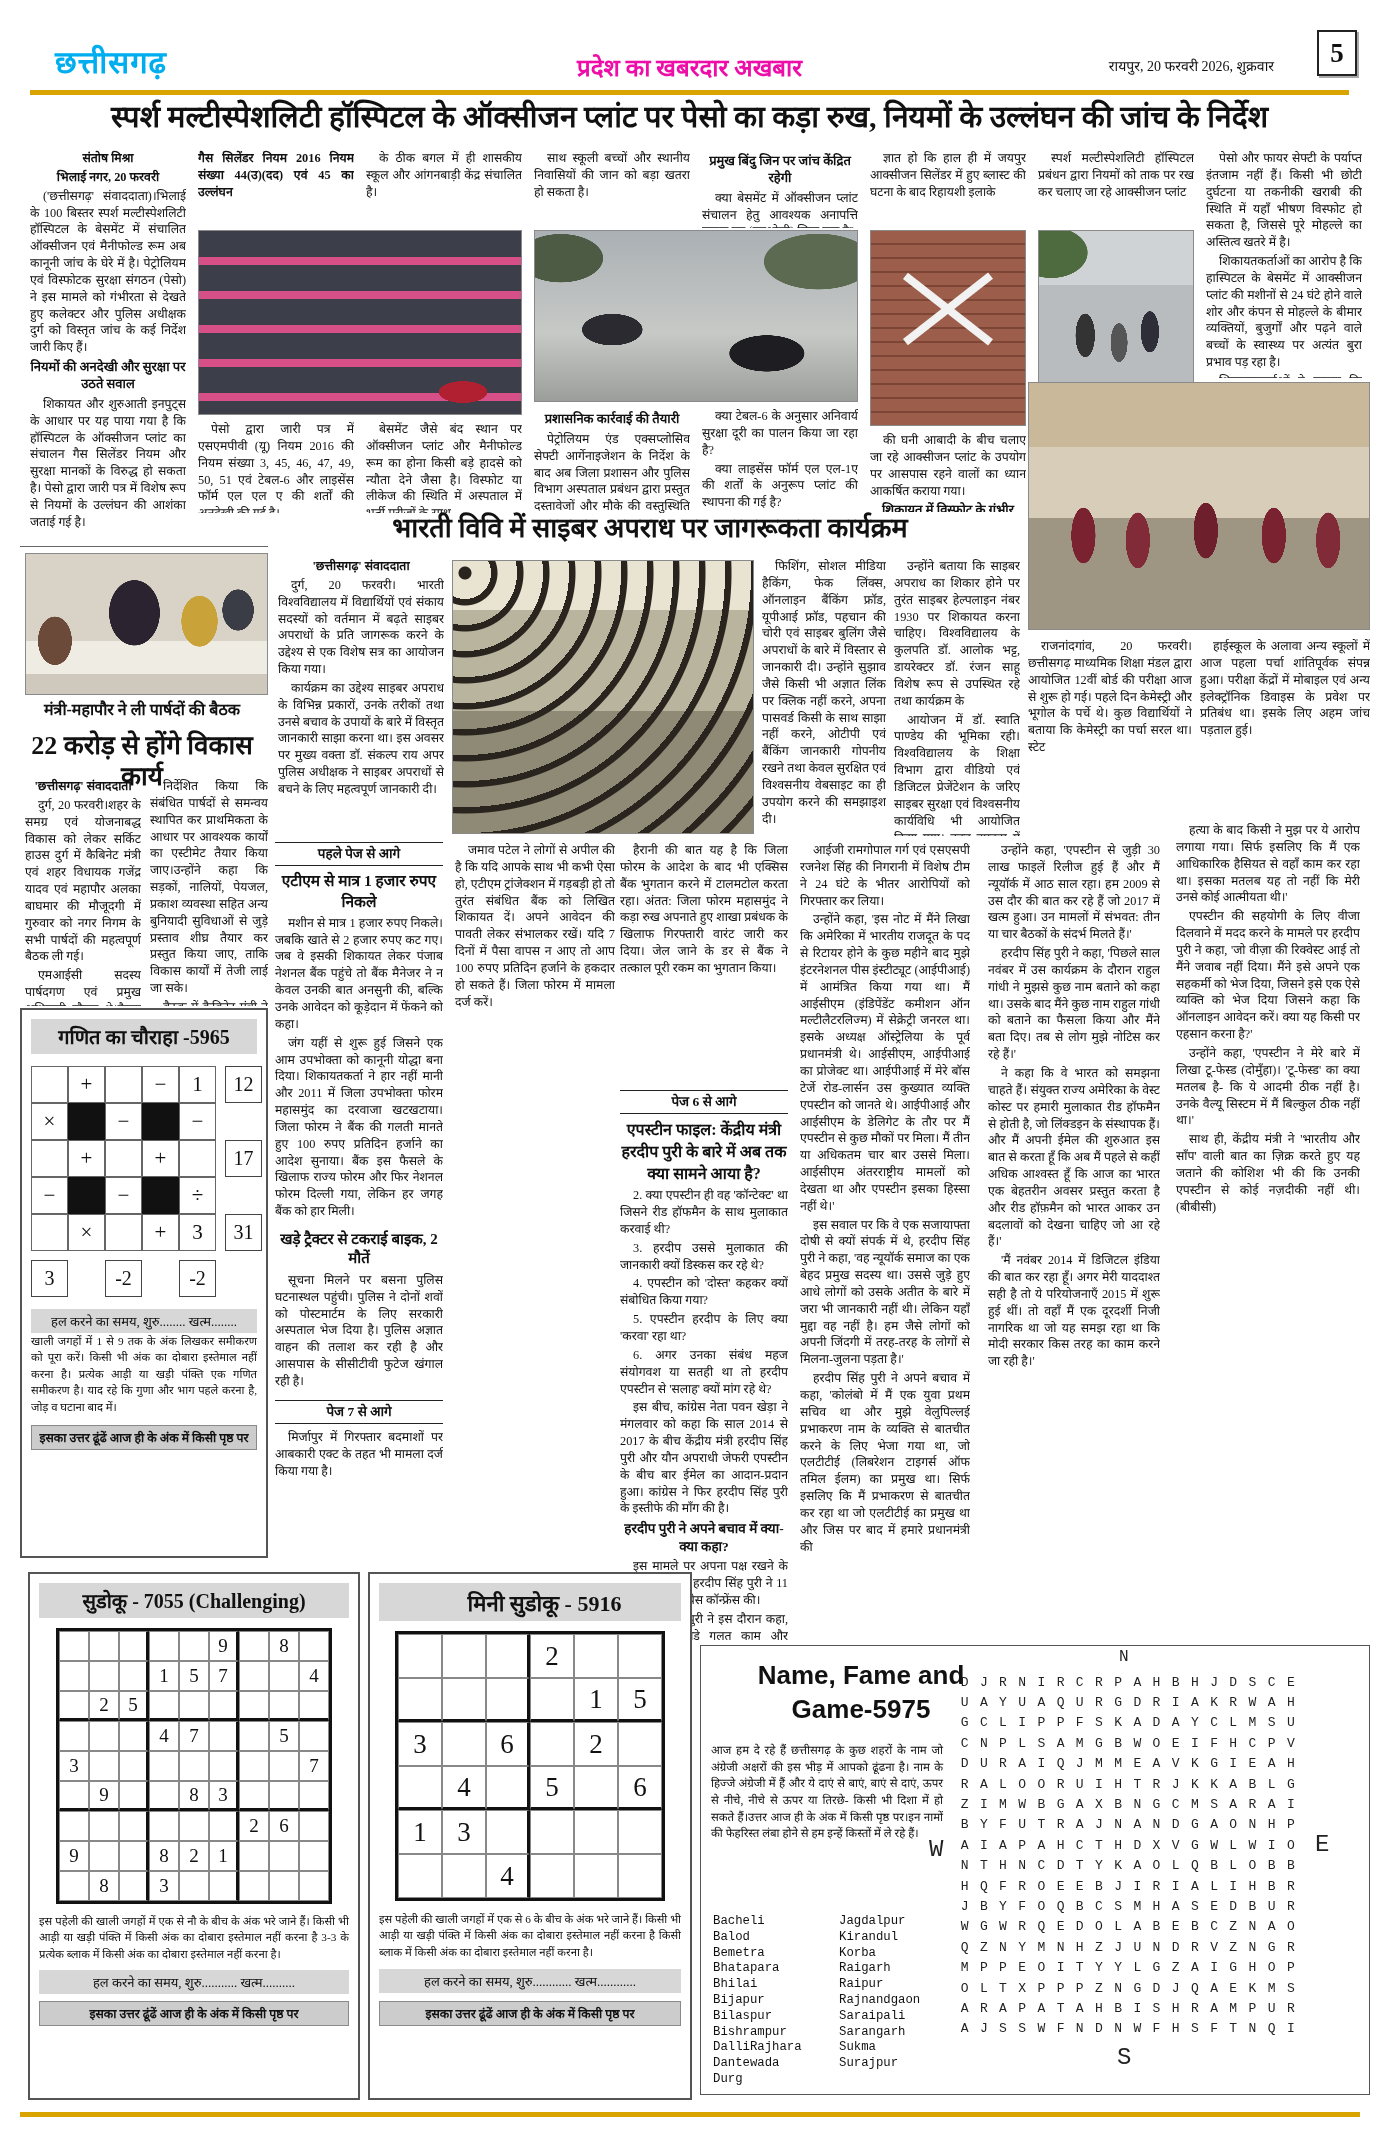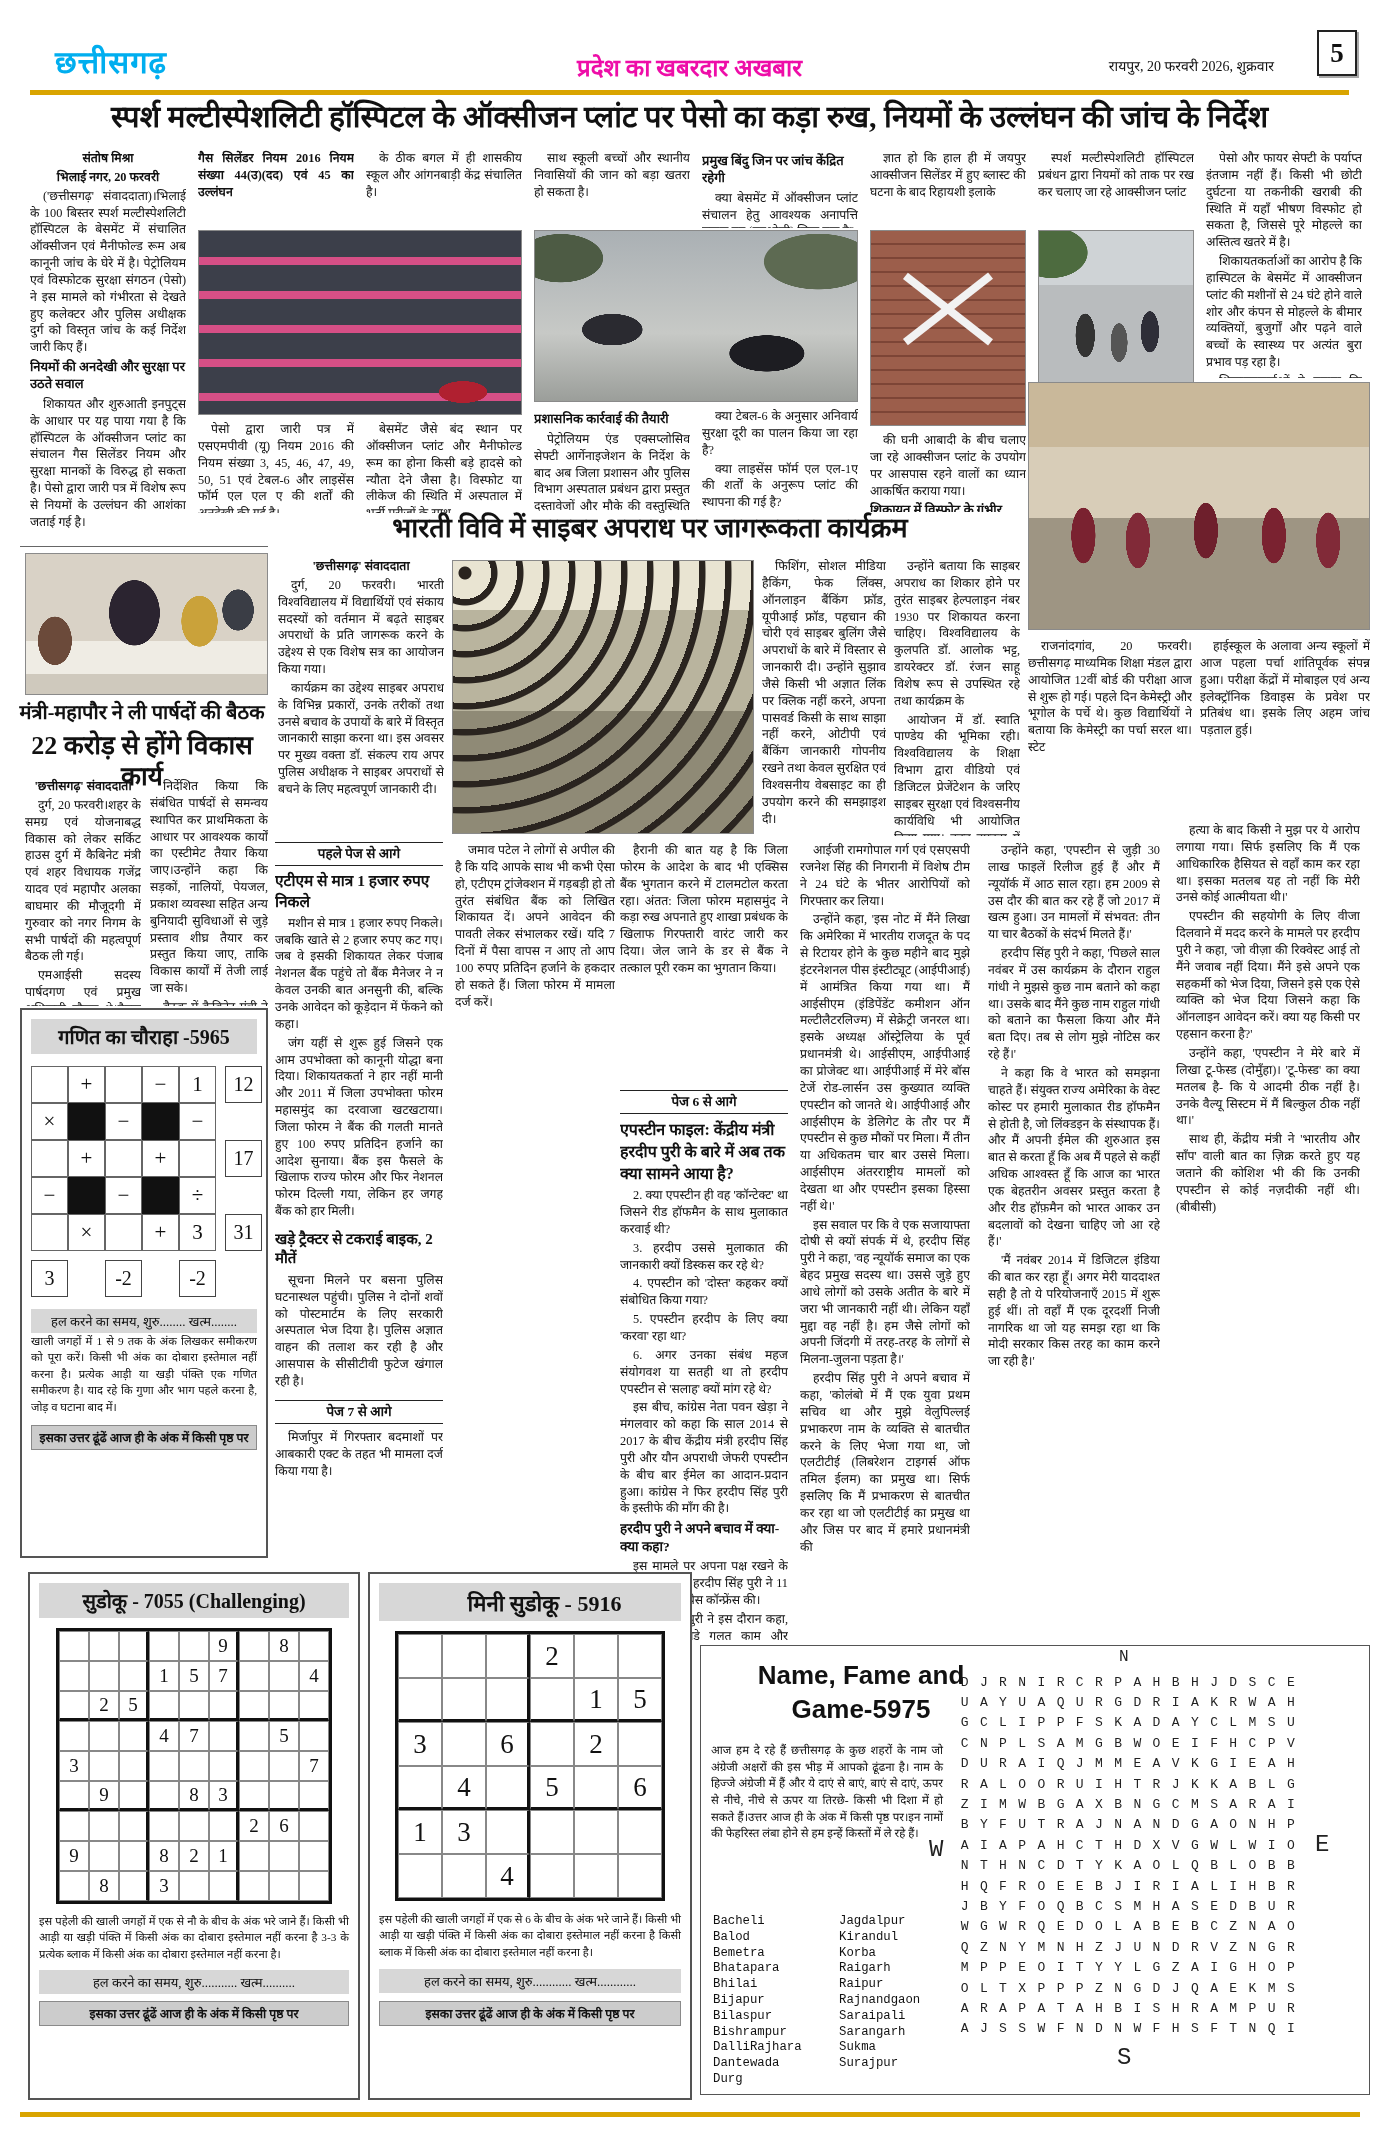--- a/index.html
+++ b/index.html
@@ -14,21 +14,21 @@
   .pagebox{width:40px;height:46px;border:2px solid #222;box-shadow:2px 2px 0 #aaa;
            display:flex;align-items:center;justify-content:center;font-size:27px;font-weight:bold;background:#fff;}
   .goldrule{background:#D9A400;height:5px;}
   
   .lead-head{font-size:30px;font-weight:bold;text-align:center;line-height:1.15;}
   .sec-head{font-weight:bold;text-align:center;line-height:1.2;}
   
   .tcol{position:absolute;font-size:12.3px;line-height:1.37;text-align:justify;overflow:hidden;}
   .para{margin:0 0 2px 0;text-indent:13px;}
   .byline{font-weight:bold;text-align:center;text-indent:0;}
-  .subhead{font-weight:bold;text-align:left;font-size:13px;line-height:1.3;margin:3px 0;text-indent:0;}
+  .subhead{font-weight:bold;text-align:center;font-size:13px;line-height:1.3;margin:3px 0;text-indent:0;}
   .kicker{border-top:1.5px solid #222;border-bottom:1.5px solid #222;text-align:center;
           font-weight:bold;font-size:13.5px;padding:2px 0;margin-bottom:5px;}
   
   .photo{position:absolute;border:1px solid #8a8a8a;overflow:hidden;}
   .ph-hospital{background:
      radial-gradient(40px 18px at 82% 88%, #b02030 60%, transparent 61%),
      repeating-linear-gradient(180deg,#3c3f4a 0 26px,#d64f86 26px 34px),
      linear-gradient(180deg,#c2cad1 0 16%,#3c3f4a 16%);}
   .ph-driveway{background:
      radial-gradient(62px 30px at 72% 72%, #1d1d22 60%, transparent 61%),
@@ -163,21 +163,21 @@
   <div class="tcol" style="left:870px;top:432px;width:156px;height:80px;">
     <p class="para">की घनी आबादी के बीच चलाए जा रहे आक्सीजन प्लांट के उपयोग पर आसपास रहने वालों का ध्यान आकर्षित कराया गया।</p>
     <p class="para subhead">शिकायत में विस्फोट के गंभीर खतरे का ध्यानाकर्षण</p>
   </div>
   <div class="tcol" style="left:1038px;top:418px;width:156px;height:95px;">
     <p class="para">में संचालित स्पर्श मल्टीस्पेशलिटी हॉस्पिटल में आक्सीजन प्लांट के संचालन से जनहानि के खतरे को लेकर कांट्रेक्टर कालोनी के रहवासियों ने 4 फरवरी 2026 को सामूहिक हस्ताक्षरित शिकायत जिला कलेक्टर दुर्ग से की थी। इस पत्र में</p>
   </div>
 
   <div class="hrule" style="left:20px;top:546px;width:248px;"></div>
   <div class="photo ph-meeting" style="left:25px;top:553px;width:243px;height:142px;"></div>
-  <div class="abs sec-head" style="left:16px;top:700px;width:252px;font-size:20px;">मंत्री-महापौर ने ली पार्षदों की बैठक</div>
+  <div class="abs sec-head" style="left:16px;top:700px;width:252px;font-size:16px;">मंत्री-महापौर ने ली पार्षदों की बैठक</div>
   <div class="abs sec-head" style="left:16px;top:730px;width:252px;font-size:26px;">22 करोड़ से होंगे विकास कार्य</div>
   <div class="tcol" style="left:25px;top:778px;width:116px;height:228px;">
     <p class="para byline">'छत्तीसगढ़' संवाददाता</p>
     <span><p class="para">दुर्ग, 20 फरवरी।शहर के समग्र एवं योजनाबद्ध विकास को लेकर सर्किट हाउस दुर्ग में कैबिनेट मंत्री एवं शहर विधायक गजेंद्र यादव एवं महापौर अलका बाघमार की मौजूदगी में गुरुवार को नगर निगम के सभी पार्षदों की महत्वपूर्ण बैठक ली गई।</p><p class="para">एमआईसी सदस्य पार्षदगण एवं प्रमुख अधिकारी मौजूद थे।बैठक में शहर के 60 वार्डों में मूलभूत सुविधाओं के विस्तार एवं अधोसंरचना विकास को लेकर विस्तृत चर्चा की गई।मंत्री गजेंद्र यादव ने अधिकारियों को</p></span>
   </div>
   <div class="tcol" style="left:150px;top:778px;width:118px;height:228px;">
       <p class="para">निर्देशित किया कि संबंधित पार्षदों से समन्वय स्थापित कर प्राथमिकता के आधार पर आवश्यक कार्यों का एस्टीमेट तैयार किया जाए।उन्होंने कहा कि सड़कों, नालियों, पेयजल, प्रकाश व्यवस्था सहित अन्य बुनियादी सुविधाओं से जुड़े प्रस्ताव शीघ्र तैयार कर प्रस्तुत किया जाए, ताकि विकास कार्यों में तेजी लाई जा सके।</p>
       <p class="para">बैठक में कैबिनेट मंत्री ने बताया कि राज्य सरकार द्वारा अधोसंरचना मद में 22 करोड़ रुपये से अधिक की राशि उपलब्ध कराई गई है। इस राशि से वार्डों में आवश्यकतानुसार विकास कार्य कराए जाएंगे।</p>
     </div>
 

